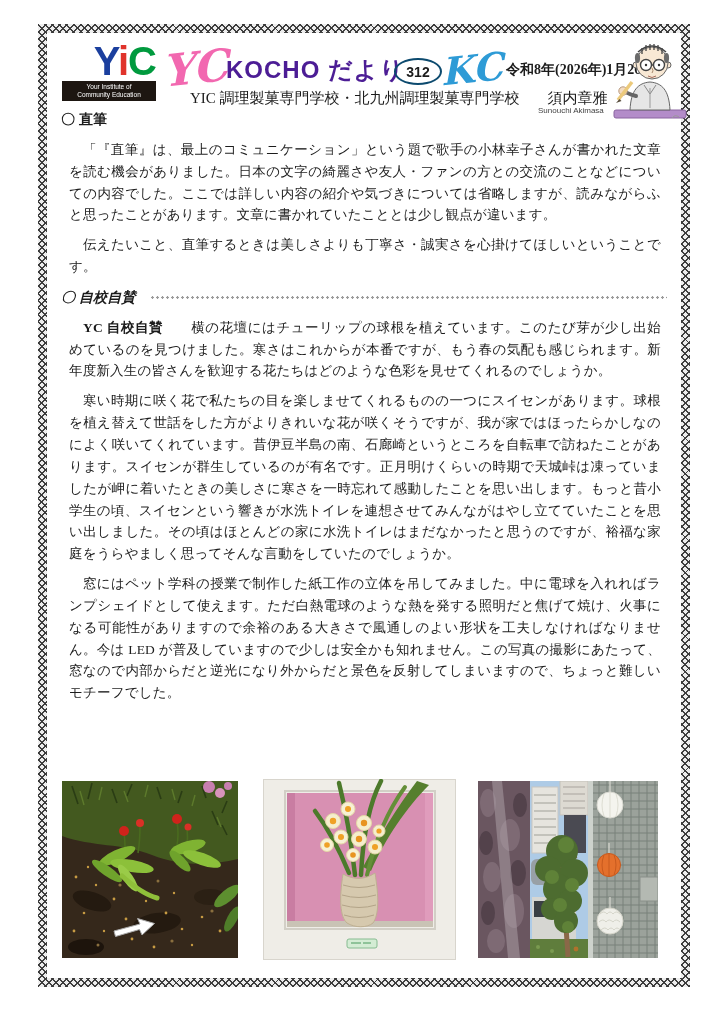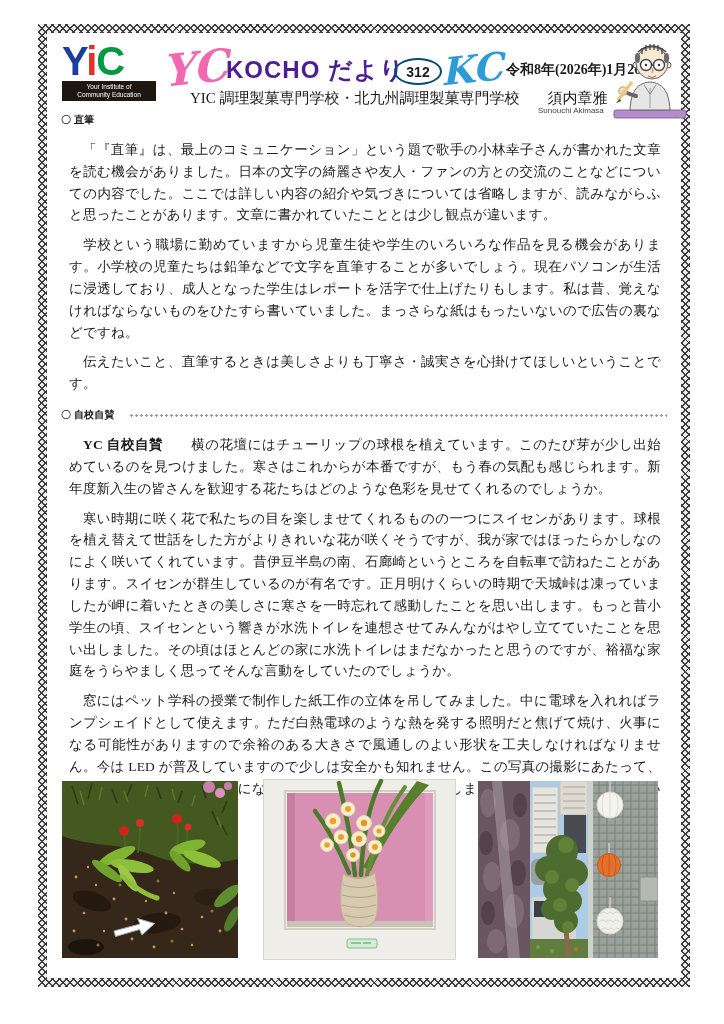--- a/index.html
+++ b/index.html
@@ -8,21 +8,21 @@
   
   .frame{position:absolute;left:38px;top:24px;width:652px;height:963px;
     background-color:#ededed;
     background-image:
       repeating-linear-gradient(45deg,rgba(55,55,55,.95) 0 1.4px,transparent 1.4px 5px),
       repeating-linear-gradient(135deg,rgba(55,55,55,.95) 0 1.4px,transparent 1.4px 5px);}
   .frame-inner{position:absolute;inset:9px;background:#fff;}
   
   .yic-logo{position:absolute;left:62px;top:42px;width:94px;}
   .yic-letters{font-family:"Liberation Sans","DejaVu Sans",sans-serif;font-weight:bold;
-    font-size:40px;line-height:38px;letter-spacing:-1px;text-align:left;}
+    font-size:40px;line-height:38px;letter-spacing:-1px;text-align:right;}
   .l-y{color:#1b3f9e;} .l-i{color:#e0332b;} .l-c{color:#009a3e;}
   .yic-bar{background:#1d1611;color:#fff;font-family:"Liberation Sans",sans-serif;
     font-size:6.5px;line-height:1.25;text-align:center;padding:2px 0;margin-top:1px;}
   .yic-bar span{display:block;}
   .monogram{position:absolute;font-style:italic;font-weight:bold;
     font-family:"DejaVu Serif",serif;transform:rotate(-6deg) skewX(-6deg);}
   .yc{left:166px;top:42px;font-size:44px;color:#f268b0;}
   .kc{left:444px;top:46px;font-size:38px;color:#2e9bd6;}
   .nl-title{position:absolute;left:226px;top:54px;font-size:24px;font-weight:600;
     color:#4c1d95;letter-spacing:1px;font-family:"Liberation Sans","DejaVu Sans",sans-serif;}
@@ -33,22 +33,22 @@
   .date{position:absolute;left:506px;top:61px;font-size:14px;font-weight:600;}
   .header-line2{position:absolute;left:190px;top:89px;font-size:15px;}
   .author{margin-left:28px;}
   .romaji{position:absolute;left:538px;top:106px;font-size:8px;color:#444;
     font-family:"Liberation Sans",sans-serif;}
   .cartoon{position:absolute;left:608px;top:36px;}
   
   .main-text{position:absolute;left:61px;top:109px;width:608px;font-size:13.5px;
     line-height:21.85px;letter-spacing:.2px;}
   .main-text p{margin:8px;text-align:justify;}
-  .sec-heading{font-weight:bold;font-size:10px;display:flex;align-items:center;}
-  .sec2-head{margin-top:9px;}
+  .sec-heading{font-weight:bold;font-size:14px;display:flex;align-items:center;}
+  .sec2-head{margin-top:9px;font-style:italic;}
   .dotline{flex:1;height:7px;margin-left:14px;margin-right:2px;
     background-image:radial-gradient(circle,#9a9a9a 1.1px,transparent 1.45px);
     background-size:5px 5px;background-position:0 50%;background-repeat:repeat-x;}
   .lead{font-weight:bold;}
   
   .photo{position:absolute;overflow:hidden;}
   .photo svg{display:block;}
   .ph1{left:62px;top:781px;}
   .ph2{left:263px;top:779px;}
   .ph3{left:478px;top:781px;}
@@ -104,21 +104,20 @@
       <path d="M40,40 q4,3 8,0" fill="none" stroke="#a66a5a"></path>
       <path d="M64,82 q3,-4 7,-1" fill="none" stroke="#999"></path>
     </svg>
   </div>
 
   <div class="main-text">
     <div class="sec-heading">
       <span>〇 直筆</span>
     </div>
     <p>　「『直筆』は、最上のコミュニケーション」という題で歌手の小林幸子さんが書かれた文章を読む機会がありました。日本の文字の綺麗さや友人・ファンの方との交流のことなどについての内容でした。ここでは詳しい内容の紹介や気づきについては省略しますが、読みながらふと思ったことがあります。文章に書かれていたこととは少し観点が違います。</p>
-    <p>　学校という職場に勤めていますから児童生徒や学生のいろいろな作品を見る機会があります。小学校の児童たちは鉛筆などで文字を直筆することが多いでしょう。現在パソコンが生活に浸透しており、成人となった学生はレポートを活字で仕上げたりもします。私は昔、覚えなければならないものをひたすら書いていました。まっさらな紙はもったいないので広告の裏などですね。</p>
     <p>　伝えたいこと、直筆するときは美しさよりも丁寧さ・誠実さを心掛けてほしいということです。</p>
     <div class="sec-heading sec2-head">
       <span>〇 自校自賛</span>
       <span class="dotline"></span>
     </div>
     <p><span class="lead">　YC 自校自賛　　</span><span>横の花壇にはチューリップの球根を植えています。このたび芽が少し出始めているのを見つけました。寒さはこれからが本番ですが、もう春の気配も感じられます。新年度新入生の皆さんを歓迎する花たちはどのような色彩を見せてくれるのでしょうか。</span></p>
     <p>　寒い時期に咲く花で私たちの目を楽しませてくれるものの一つにスイセンがあります。球根を植え替えて世話をした方がよりきれいな花が咲くそうですが、我が家ではほったらかしなのによく咲いてくれています。昔伊豆半島の南、石廊崎というところを自転車で訪ねたことがあります。スイセンが群生しているのが有名です。正月明けくらいの時期で天城峠は凍っていましたが岬に着いたときの美しさに寒さを一時忘れて感動したことを思い出します。もっと昔小学生の頃、スイセンという響きが水洗トイレを連想させてみんながはやし立てていたことを思い出しました。その頃はほとんどの家に水洗トイレはまだなかったと思うのですが、裕福な家庭をうらやましく思ってそんな言動をしていたのでしょうか。</p>
     <p>　窓にはペット学科の授業で制作した紙工作の立体を吊してみました。中に電球を入れればランプシェイドとして使えます。ただ白熱電球のような熱を発する照明だと焦げて焼け、火事になる可能性がありますので余裕のある大きさで風通しのよい形状を工夫しなければなりません。今は LED が普及していますので少しは安全かも知れません。この写真の撮影にあたって、窓なので内部からだと逆光になり外からだと景色を反射してしまいますので、ちょっと難しいモチーフでした。</p>
   </div>
 

